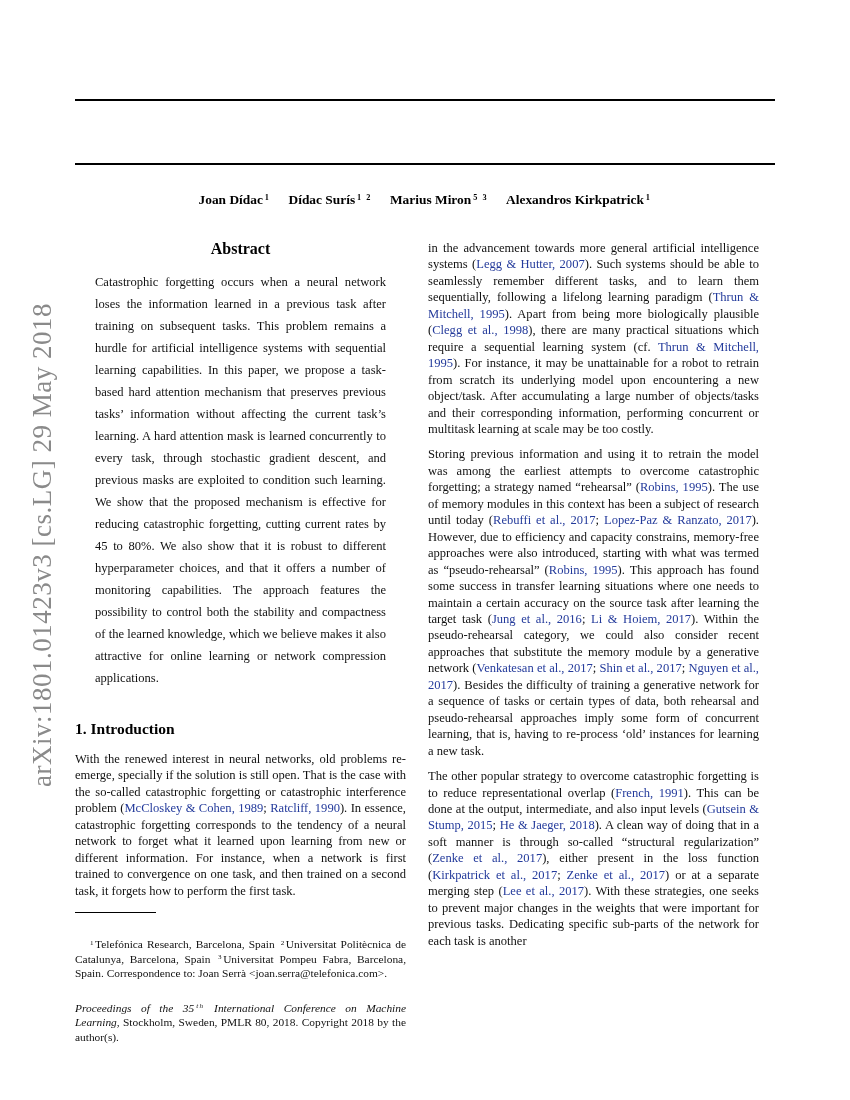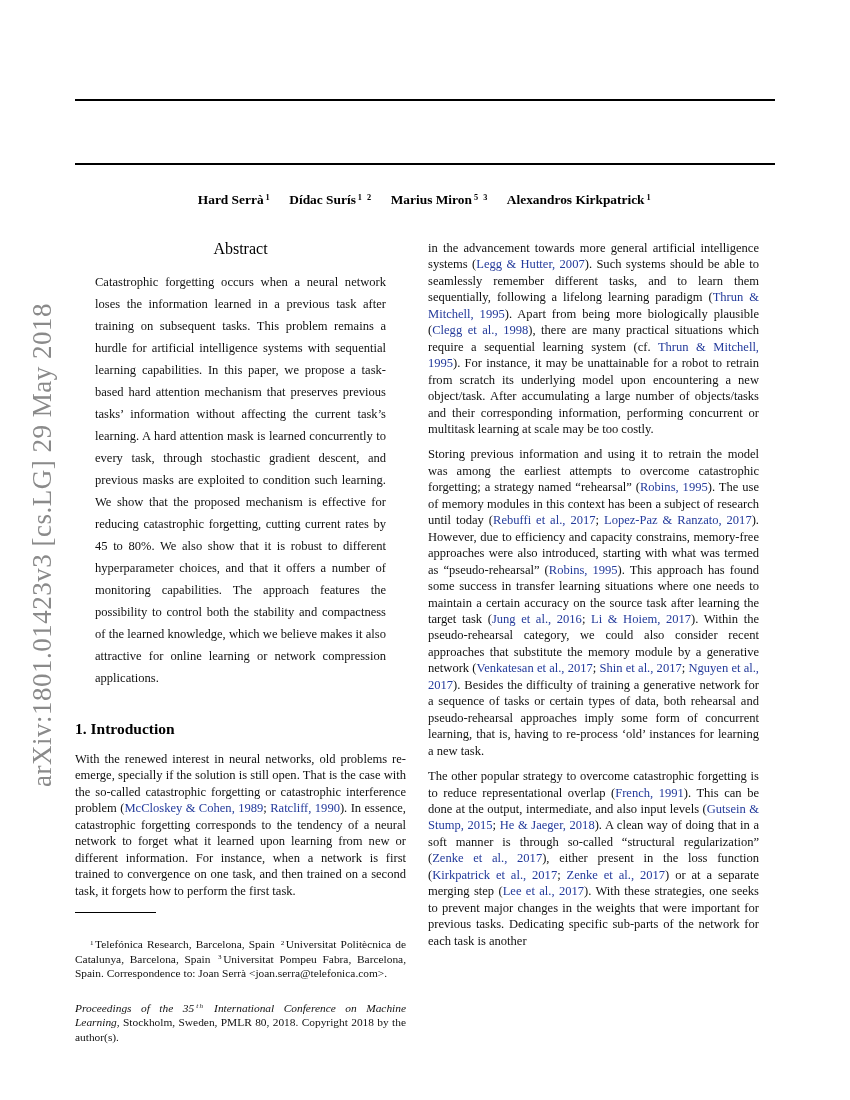--- a/index.html
+++ b/index.html
@@ -37,21 +37,21 @@
   .author{margin:0 9px;white-space:nowrap;}
   sup{
     font-size:0.62em;
     position:relative;top:-0.5em;vertical-align:baseline;
     line-height:0;letter-spacing:1.5px;margin-left:2px;
   }
   .col{position:absolute;top:240px;width:331px;}
   .col-left{left:75px;}
   .col-right{left:428px;}
   .abstract-heading{
-    text-align:center;font-weight:normal;font-size:16px;color:#000;
+    text-align:center;font-weight:bold;font-size:16px;color:#000;
     margin:0 0 13px 0;
   }
   .abstract-body{
     margin:0 20px;
     text-align:justify;
     font-size:12.55px;line-height:22px;
   }
   .section-heading{
     font-weight:bold;font-size:15.5px;color:#000;
     margin:31px 0 0 0;
@@ -78,21 +78,21 @@
 </head>
 <body>
 
 <div class="page">
 
   <div class="stamp">arXiv:1801.01423v3  [cs.LG]  29 May 2018</div>
 
   <div class="rule rule-top"></div>
   <div class="rule rule-bottom"></div>
 
-  <div class="authors"><span class="author"><span>Hard Serrà</span><sup>1</sup></span><span class="author"><span>Dídac Surís</span><sup>1 2</sup></span><span class="author"><span>Marius Miron</span><sup>5 3</sup></span><span class="author"><span>Alexandros Kirkpatrick</span><sup>1</sup></span></div>
+  <div class="authors"><span class="author"><span>Joan Dídac</span><sup>1</sup></span><span class="author"><span>Dídac Surís</span><sup>1 2</sup></span><span class="author"><span>Marius Miron</span><sup>5 3</sup></span><span class="author"><span>Alexandros Kirkpatrick</span><sup>1</sup></span></div>
 
   <div class="col col-left">
     <div class="abstract-heading">Abstract</div>
     <div class="abstract-body">Catastrophic forgetting occurs when a neural network loses the information learned in a previous task after training on subsequent tasks. This problem remains a hurdle for artificial intelligence systems with sequential learning capabilities. In this paper, we propose a task-based hard attention mechanism that preserves previous tasks’ information without affecting the current task’s learning. A hard attention mask is learned concurrently to every task, through stochastic gradient descent, and previous masks are exploited to condition such learning. We show that the proposed mechanism is effective for reducing catastrophic forgetting, cutting current rates by 45 to 80%. We also show that it is robust to different hyperparameter choices, and that it offers a number of monitoring capabilities. The approach features the possibility to control both the stability and compactness of the learned knowledge, which we believe makes it also attractive for online learning or network compression applications.</div>
     <div class="section-heading">1. Introduction</div>
     <div class="para"><span>With the renewed interest in neural networks, old problems re-emerge, specially if the solution is still open. That is the case with the so-called catastrophic forgetting or catastrophic interference problem (</span><span class="cite">McCloskey &amp; Cohen, 1989</span><span>; </span><span class="cite">Ratcliff, 1990</span><span>). In essence, catastrophic forgetting corresponds to the tendency of a neural network to forget what it learned upon learning from new or different information. For instance, when a network is first trained to convergence on one task, and then trained on a second task, it forgets how to perform the first task.</span></div>
     <div class="fnrule"></div>
     <div class="footnote affil"><sup>1</sup><span>Telefónica Research, Barcelona, Spain </span><sup>2</sup><span>Universitat Politècnica de Catalunya, Barcelona, Spain </span><sup>3</sup><span>Universitat Pompeu Fabra, Barcelona, Spain. Correspondence to: Joan Serrà &lt;joan.serra@telefonica.com&gt;.</span></div>
     <div class="footnote proc"><span class="it">Proceedings of the 35</span><sup class="it">th</sup><span class="it"> International Conference on Machine Learning</span><span>, Stockholm, Sweden, PMLR 80, 2018. Copyright 2018 by the author(s).</span></div>
   </div>

